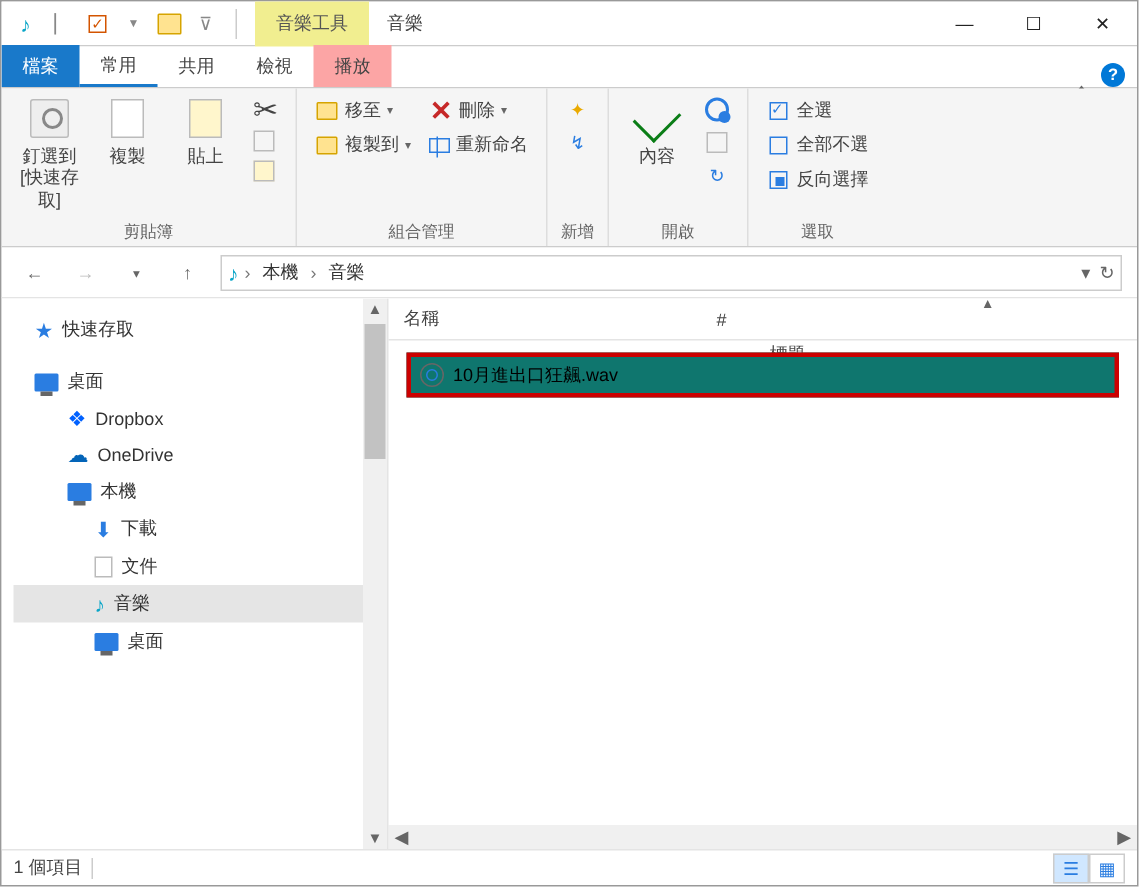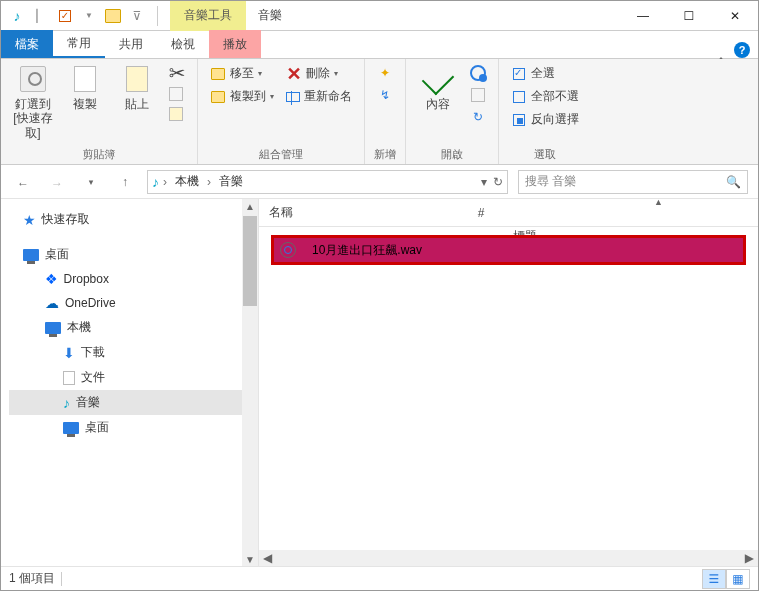--- a/index.html
+++ b/index.html
@@ -72,21 +72,21 @@
     .tree-scroll .arrow-up,.tree-scroll .arrow-down{position:absolute;left:3px;width:10px;height:10px;color:#666;font-size:10px;}
     .tree-scroll .arrow-up{top:2px;} .tree-scroll .arrow-down{bottom:2px;}
     .files-col{flex:1;display:flex;flex-direction:column;}
     .col-headers { height: 28px; display: flex; align-items: center; border-bottom: 1px solid #e4e4e4; color: #444; }
     .col-headers .col-h { padding: 0 10px; }
     .col-headers .col-name { width: 200px; }
     .col-headers .col-hash { width: 44px; text-align: center; }
     .col-headers .col-title { flex:1;margin-top:48px; }
     .col-headers .arrow-up-marker{position:absolute;left:395px;top:-2px;color:#666;font-size:9px;}
     .file-area { flex:1; padding: 8px 12px; position: relative; overflow:hidden; }
-    .file-row { border: 3px solid #c00; background: #be185d; display: flex; align-items: center; height: 30px; padding: 0 6px; gap: 16px; }
+    .file-row { border: 3px solid #c00; background: #0f766e; display: flex; align-items: center; height: 30px; padding: 0 6px; gap: 6px; }
     .audio-icon { width:16px;height:16px;border-radius:50%;border:1px solid #666;display:inline-flex;align-items:center;justify-content:center; }
     .audio-icon::after{content:"";width:6px;height:6px;border-radius:50%;border:1px solid #2a7de1;}
     .h-scroll { height: 16px; background: #f0f0f0; display:flex; align-items:center; justify-content:space-between; padding:0 4px; color:#666; font-size:10px;}
     .statusbar { height: 24px; border-top: 1px solid #e4e4e4; display: flex; align-items: center; padding: 0 8px; color: #444; gap: 6px; }
     .statusbar .sep { width:1px; height:14px; background:#ccc; }
     .statusbar .right { margin-left:auto; display:flex; gap:0; }
     .view-toggle{width:24px;height:20px;border:1px solid #ccc;display:flex;align-items:center;justify-content:center;color:#2a7de1;font-size:12px;}
     .view-toggle.active{background:#d0e7ff;}
   </style>
 </head>
@@ -292,24 +292,20 @@
     <span class="mus-note">♪</span>
     <span class="bc-sep">›</span>
     <span class="bc-item">本機</span>
     <span class="bc-sep">›</span>
     <span class="bc-item">音樂</span>
     <div class="bc-right">
       <span>▾</span>
       <span>↻</span>
     </div>
   </div>
-  <div class="searchbox">
-    <span class="srch-ph">搜尋 音樂</span>
-    <span class="mag-icon">🔍</span>
-  </div>
 </div>
 
 <div class="content">
   <div class="tree">
     <div class="tree-item">
         <span class="star-ico">★</span>
         <span>快速存取</span>
       </div>
     <div style="height:10px;"></div>
     <div class="tree-item">

